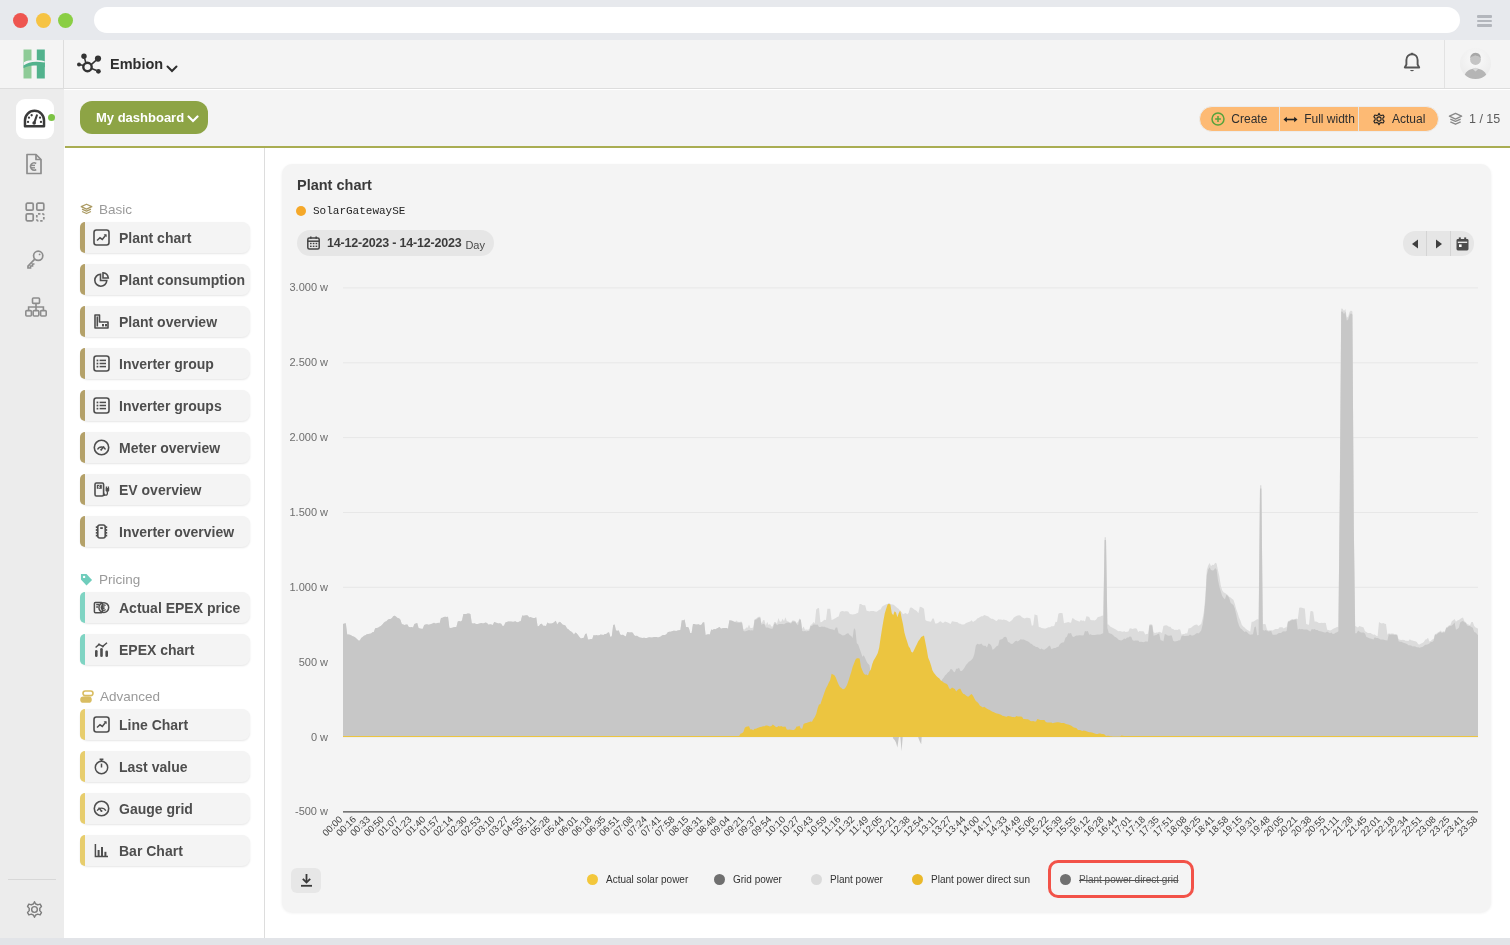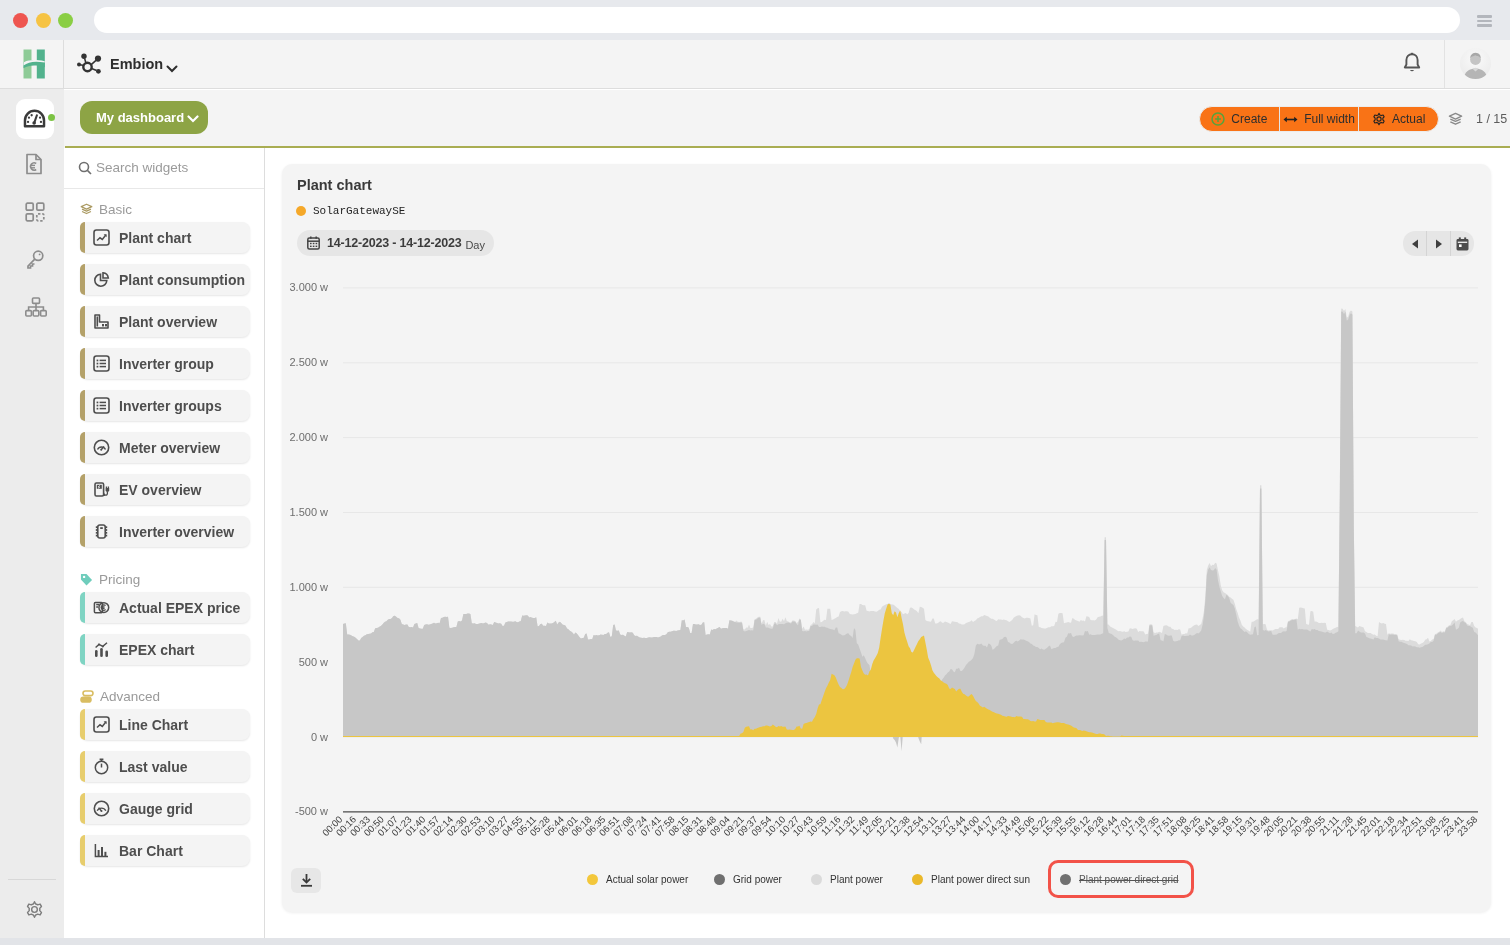--- a/index.html
+++ b/index.html
@@ -17,21 +17,21 @@
 #header { left:0; top:40px; width:1510px; height:49px; background:#f4f4f4; border-bottom:1px solid #ddd; }
 #logobox { left:0; top:0; width:64px; height:48px; border-right:1px solid #ddd; }
 #hdr-divider { left:1444px; top:0px; width:1px; height:48px; background:#e2e2e2; }
 .embion-name { left:110px; top:16px; font-size:14.5px; font-weight:bold; color:#2e2e2e; }
 #avatar { left:1460px; top:8px; width:31px; height:31px; border-radius:50%; background:radial-gradient(circle at 50% 35%, #fafafa 0%, #ededed 70%, #e3e3e3 100%); overflow:hidden; }
 
 
 #toolbar { left:0; top:90px; width:1510px; height:58px; background:#f4f4f4; }
 #toolbar .underline { left:65px; top:56px; width:1445px; height:2px; background:#a9ad52; position:absolute; }
 #mydash { left:80px; top:11px; width:128px; height:33px; background:#8da445; border-radius:12px; color:#fff; font-weight:bold; font-size:13px; }
-#btngroup { left:1199px; top:16px; width:240px; height:26px; background:#f97316; border-radius:13px; border:1px solid #ececec; display:flex; }
+#btngroup { left:1199px; top:16px; width:240px; height:26px; background:#fdba74; border-radius:13px; border:1px solid #ececec; display:flex; }
 #btngroup .seg { flex:1; display:flex; align-items:center; justify-content:center; font-size:12px; color:#2e2e2e; }
 #btngroup .seg + .seg { border-left:1px solid #e4e4e4; }
 #count { left:1448px; top:16px; height:26px; display:flex; align-items:center; color:#5c5c5c; font-size:12.5px; }
 
 
 #sidebar { left:0; top:89px; width:64px; height:849px; background:#ececec; }
 #activebox { left:16px; top:10px; width:38px; height:40px; background:#fff; border-radius:9px; }
 #sidebar .divider { left:8px; top:790px; width:48px; height:1px; background:#d8d8d8; position:absolute; }
 
 
@@ -145,21 +145,21 @@
 </svg>
         <span style="margin-left:6px;">Actual</span>
       </div>
   </div>
   <div id="count" class="abs">
       <svg width="15" height="15" viewBox="0 0 16 16" fill="none" stroke="#8a8a8a" stroke-width="1.5" stroke-linejoin="round">
 <path d="M8 1.5 L14.5 4.5 L8 7.5 L1.5 4.5 Z"></path>
 <path d="M2.5 7.5 L8 10 L13.5 7.5"></path>
 <path d="M2.5 10.5 L8 13 L13.5 10.5"></path>
 </svg>
-      <span style="margin-left:13px;">1 / 15</span>
+      <span style="margin-left:6px;">1 / 15</span>
     </div>
 </div>
 
 <div id="sidebar" class="abs">
   <div id="activebox" class="abs"></div>
   <div class="abs" style="left:23px; top:19px;"><svg width="23" height="20" viewBox="0 0 24 21" fill="none" stroke="#3a3a3a" stroke-width="2.6">
 <path d="M2 19.2 L2 13 A10 10 0 0 1 22 13 L22 19.2 Z" stroke-linejoin="round"></path>
 <path d="M11.6 15.8 L14.8 6.8" stroke-width="2.2"></path>
 <circle cx="11.6" cy="15.8" r="1.9" fill="#3a3a3a" stroke="none"></circle>
 <circle cx="6.2" cy="10.2" r="1.2" fill="#3a3a3a" stroke="none"></circle>
@@ -195,27 +195,20 @@
 <path d="M11 6.4 L11 10 M3.6 13.6 L3.6 10 L18.4 10 L18.4 13.6 M11 10 L11 13.6"></path>
 </svg></div>
   <div class="divider"></div>
   <div class="abs" style="left:25px; top:811px;"><svg width="19" height="19" viewBox="0 0 20 20" fill="none" stroke="#7d7d7d" stroke-width="1.5">
 <circle cx="10" cy="10" r="3"></circle>
 <path d="M10 1.8 L11.2 4.2 A6.2 6.2 0 0 1 13.3 5.1 L15.9 4.3 L17.3 6.8 L15.5 8.8 A6.2 6.2 0 0 1 15.5 11.2 L17.3 13.2 L15.9 15.7 L13.3 14.9 A6.2 6.2 0 0 1 11.2 15.8 L10 18.2 L8.8 15.8 A6.2 6.2 0 0 1 6.7 14.9 L4.1 15.7 L2.7 13.2 L4.5 11.2 A6.2 6.2 0 0 1 4.5 8.8 L2.7 6.8 L4.1 4.3 L6.7 5.1 A6.2 6.2 0 0 1 8.8 4.2 Z" stroke-linejoin="round"></path>
 </svg></div>
 </div>
 
 <div id="panel" class="abs">
-  <div id="searchrow" class="abs">
-    <span style="position:absolute;left:14px;top:13px;"><svg width="14" height="14" viewBox="0 0 14 14" fill="none" stroke="#6f6f6f" stroke-width="1.6">
-          <circle cx="6" cy="6" r="4.5"></circle>
-          <line x1="9.4" y1="9.4" x2="13" y2="13"></line>
-        </svg></span>
-    <span>Search widgets</span>
-  </div>
   <div class="sect" style="top:54px;">
       <svg width="13" height="13" viewBox="0 0 16 16" fill="none" stroke="#ab9a62" stroke-width="1.5" stroke-linejoin="round">
 <path d="M8 1.5 L14.5 4.5 L8 7.5 L1.5 4.5 Z"></path>
 <path d="M2.5 7.5 L8 10 L13.5 7.5"></path>
 <path d="M2.5 10.5 L8 13 L13.5 10.5"></path>
 </svg>
       <span>Basic</span>
     </div>
 <div class="wbtn" style="top:74px;">
       <div class="accent acc-b"></div>

